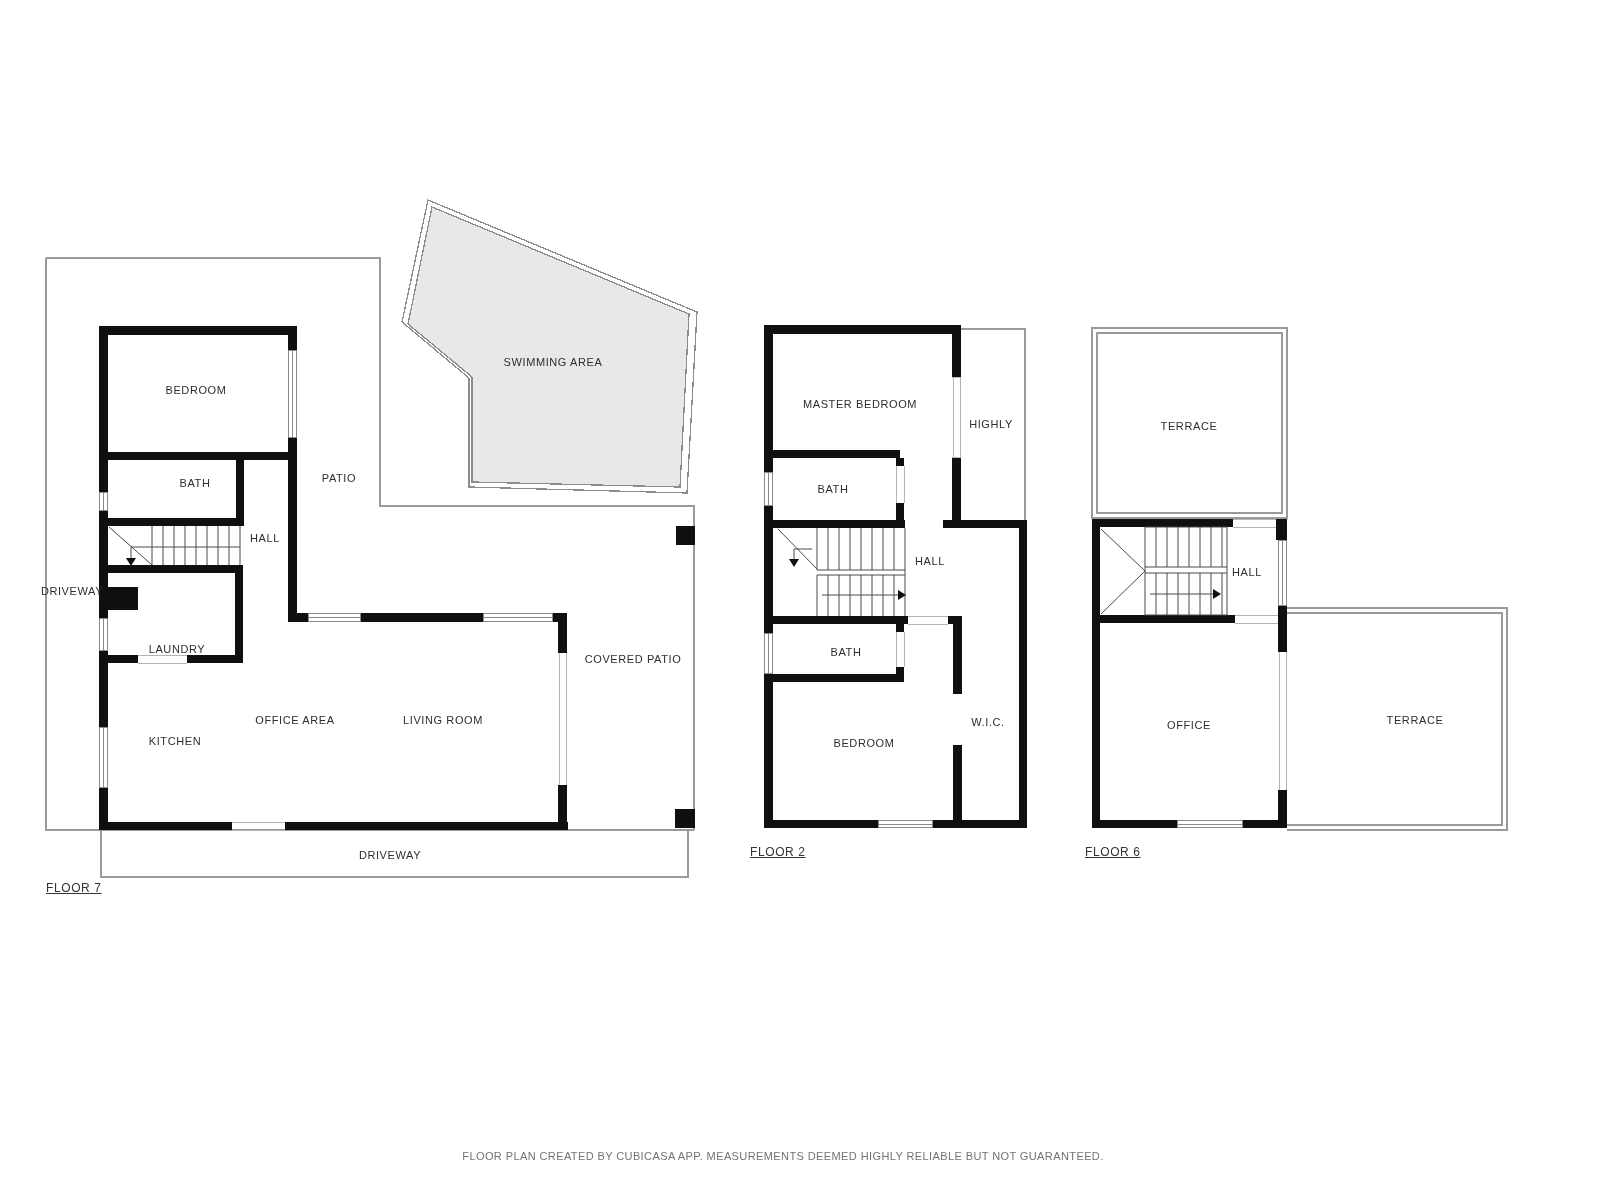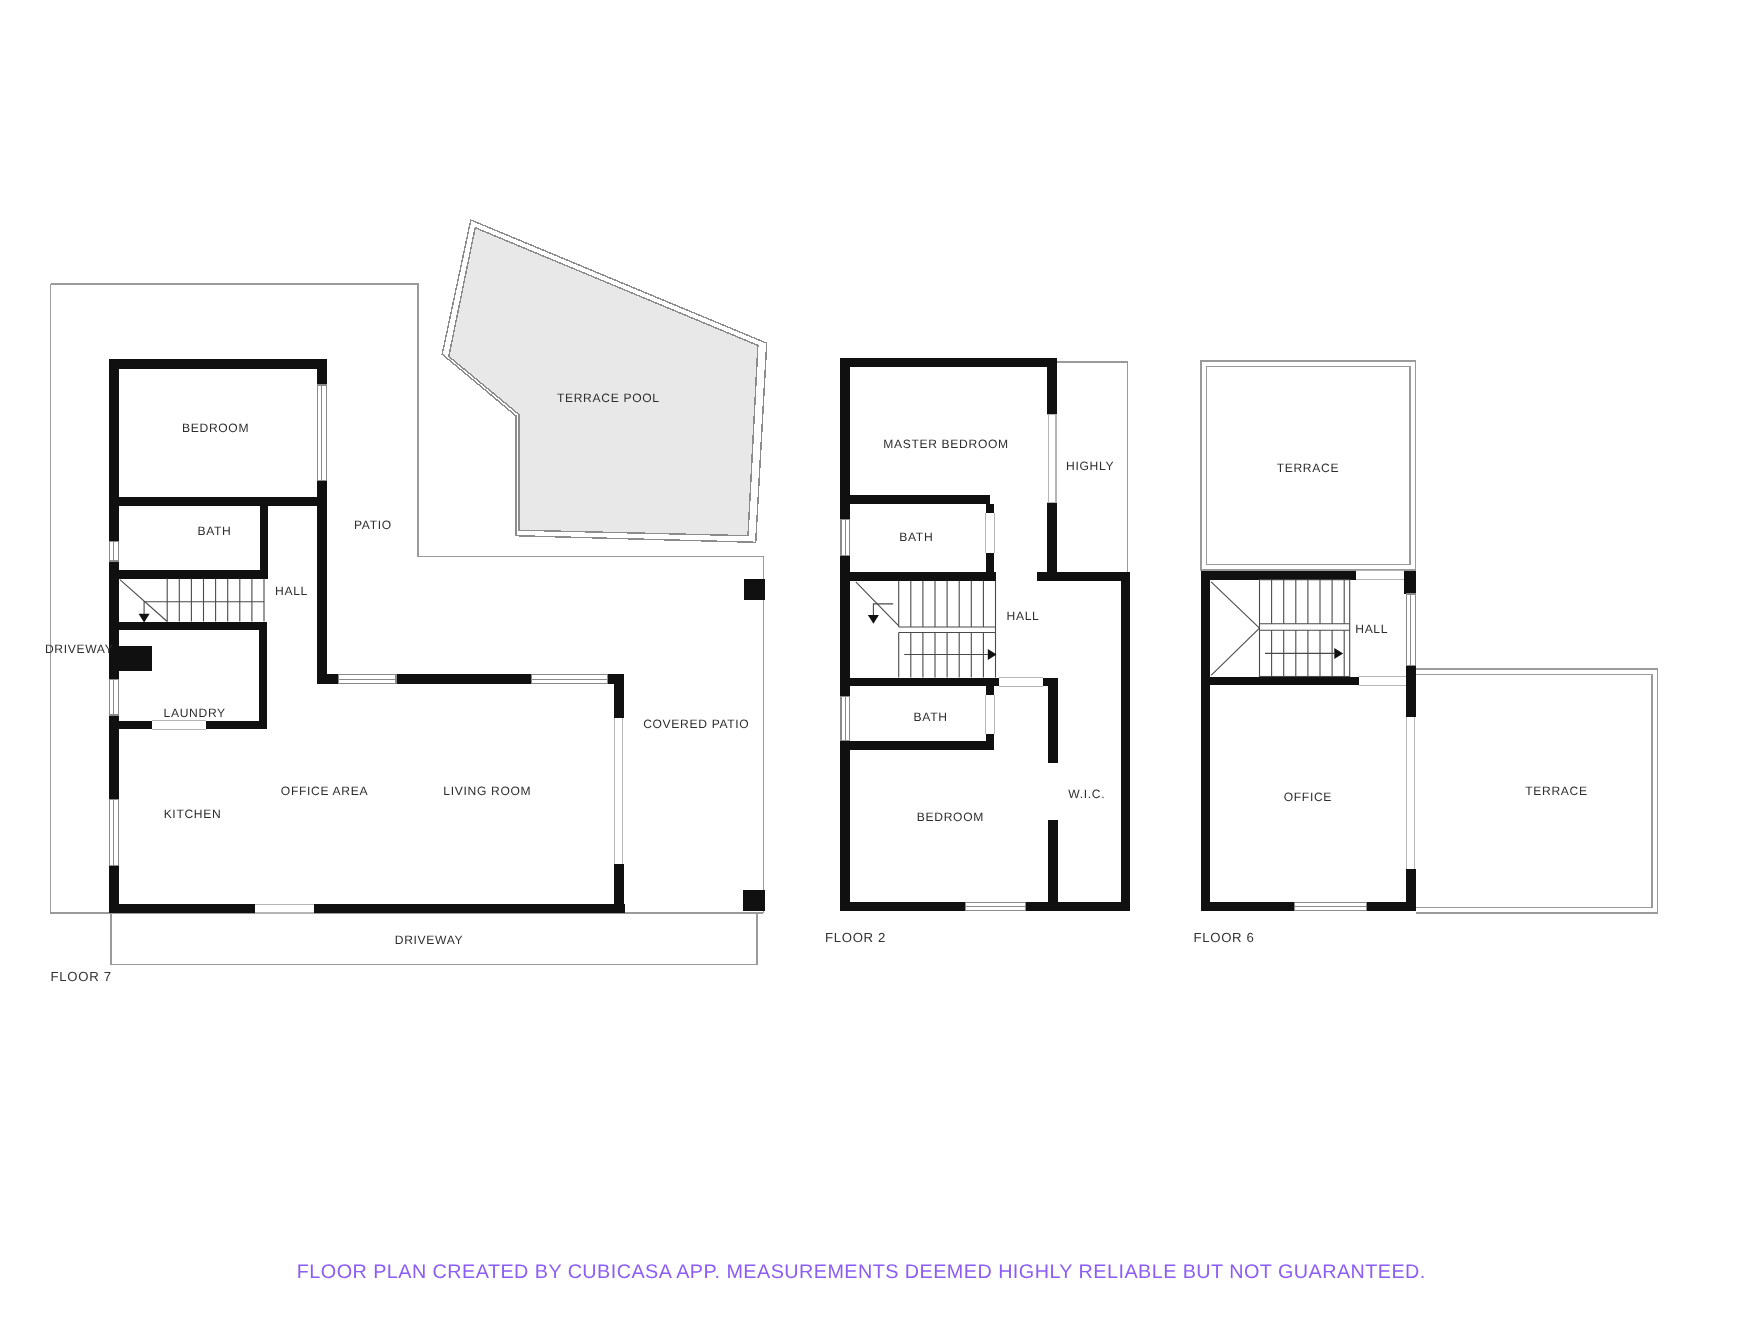--- a/index.html
+++ b/index.html
@@ -4,25 +4,25 @@
 <style>
   html,body{margin:0;padding:0;background:#ffffff;}
   body{width:1600px;height:1200px;position:relative;font-family:"Liberation Sans",sans-serif;overflow:hidden;}
   #plan-canvas{position:absolute;left:0;top:0;}
   .room-label{
     position:absolute;transform:translate(-50%,-50%);
     font-size:11px;letter-spacing:0.6px;color:#2e2e2e;white-space:nowrap;
   }
   .floor-label{
     position:absolute;transform:translateY(-50%);
-    font-size:12px;letter-spacing:0.6px;color:#333333;white-space:nowrap;
+    font-size:12px;letter-spacing:0.6px;color:#333333;white-space:nowrap;text-decoration:underline;
   }
   .footer-note{
     position:absolute;transform:translate(-50%,-50%);
-    font-size:18px;letter-spacing:0.4px;color:#8b5cf6;white-space:nowrap;
+    font-size:11px;letter-spacing:0.4px;color:#737373;white-space:nowrap;
   }
 </style>
 </head>
 <body>
 
 <svg id="plan-canvas" width="1600" height="1200" viewBox="0 0 1600 1200" shape-rendering="crispEdges">
 
   <g>
 
     <path d="M46,258 H380 V506 H694 V830 M46,258 V830 H694 M101,830 V877 H688 V830" fill="none" stroke="#9a9a9a" stroke-width="1.3"></path>
@@ -179,21 +179,21 @@
 
 <div class="room-label" style="left:196px;top:390px">BEDROOM</div>
 <div class="room-label" style="left:195px;top:483px">BATH</div>
 <div class="room-label" style="left:265px;top:538px">HALL</div>
 <div class="room-label" style="left:177px;top:649px">LAUNDRY</div>
 <div class="room-label" style="left:175px;top:741px">KITCHEN</div>
 <div class="room-label" style="left:295px;top:720px">OFFICE AREA</div>
 <div class="room-label" style="left:443px;top:720px">LIVING ROOM</div>
 <div class="room-label" style="left:633px;top:659px">COVERED PATIO</div>
 <div class="room-label" style="left:339px;top:478px">PATIO</div>
-<div class="room-label" style="left:553px;top:362px">TERRACE POOL</div>
+<div class="room-label" style="left:553px;top:362px">SWIMMING AREA</div>
 <div class="room-label" style="left:72px;top:591px">DRIVEWAY</div>
 <div class="room-label" style="left:390px;top:855px">DRIVEWAY</div>
 
 <div class="room-label" style="left:860px;top:404px">MASTER BEDROOM</div>
 <div class="room-label" style="left:991px;top:424px">HIGHLY</div>
 <div class="room-label" style="left:833px;top:489px">BATH</div>
 <div class="room-label" style="left:930px;top:561px">HALL</div>
 <div class="room-label" style="left:846px;top:652px">BATH</div>
 <div class="room-label" style="left:864px;top:743px">BEDROOM</div>
 <div class="room-label" style="left:988px;top:722px">W.I.C.</div>

